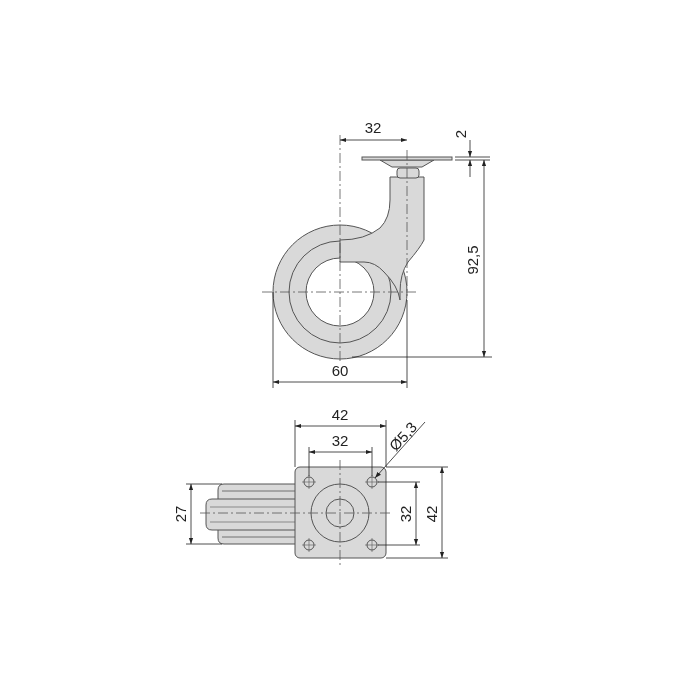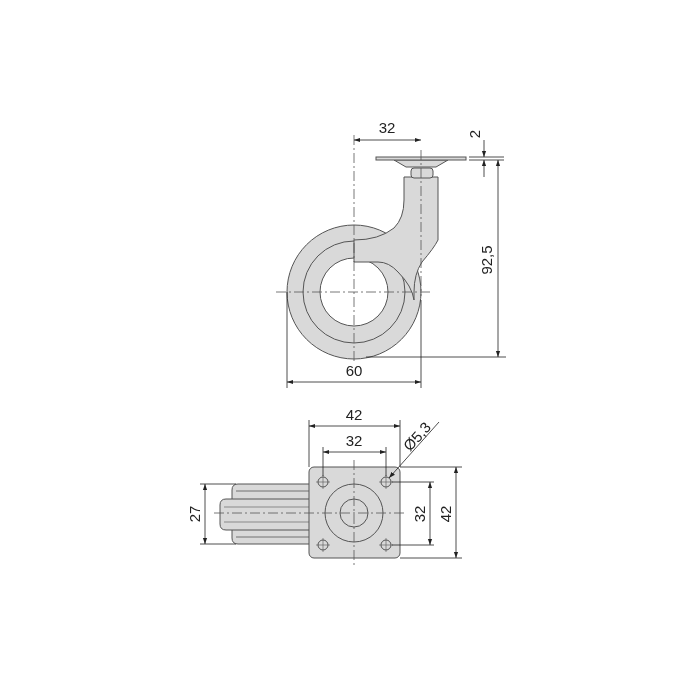--- a/index.html
+++ b/index.html
@@ -1,17 +1,17 @@
 <!DOCTYPE html>
 <html><head>
   <meta charset="utf-8">
   <style>
     html, body { margin: 0; padding: 0; background: #ffffff; }
     body { width: 700px; height: 700px; overflow: hidden; }
-    #canvas { position: absolute; left: 0; top: 0; width: 572px; height: 700px; margin-left: 14px; }
+    #canvas { position: absolute; left: 0; top: 0; width: 572px; height: 700px; }
     svg text { font-family: "Liberation Sans", sans-serif; font-size: 15px; fill: #222; }
   </style>
 </head>
 <body>
 
 <div id="canvas">
 <svg width="700" height="700" viewBox="0 0 700 700" xmlns="http://www.w3.org/2000/svg">
   <defs>
     <marker id="arr" viewBox="0 0 10 10" refX="10" refY="5" markerWidth="8" markerHeight="8" orient="auto-start-reverse">
       <path d="M0,1.5 L10,5 L0,8.5 z" fill="#222"></path>

